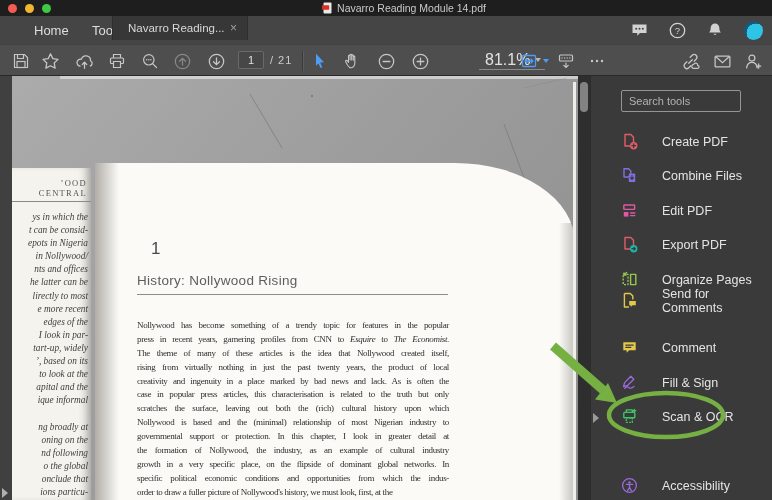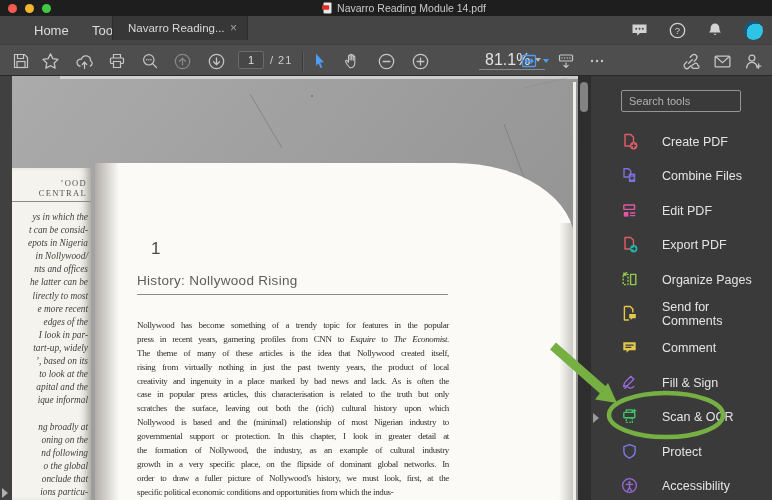--- a/index.html
+++ b/index.html
@@ -333,22 +333,22 @@
 
         <div class="jline">The theme of many of these articles is the idea that Nollywood created itself,</div>
             <div class="jline">rising from virtually nothing in just the past twenty years, the product of local</div>
             <div class="jline">creativity and ingenuity in a place marked by bad news and lack. As is often the</div>
             <div class="jline">case in popular press articles, this characterisation is related to the truth but only</div>
             <div class="jline">scratches the surface, leaving out both the (rich) cultural history upon which</div>
             <div class="jline">Nollywood is based and the (minimal) relationship of most Nigerian industry to</div>
             <div class="jline">governmental support or protection. In this chapter, I look in greater detail at</div>
             <div class="jline">the formation of Nollywood, the industry, as an example of cultural industry</div>
             <div class="jline">growth in a very specific place, on the flipside of dominant global networks. In</div>
+            <div class="jline">specific political economic conditions and opportunities from which the indus-</div>
             <div class="jline">order to draw a fuller picture of Nollywood's history, we must look, first, at the</div>
-            <div class="jline">specific political economic conditions and opportunities from which the indus-</div>
           </div>
       </div>
     </div>
     <div class="pageedge-white"></div>
   </div>
 
   <div class="scrollbar">
     <div class="scroll-thumb"></div>
   </div>
 
@@ -394,21 +394,21 @@
 
     <div class="tool-item" style="top:193px">
       <svg class="icon" width="17" height="17" viewBox="0 0 17 17" fill="none" stroke="#93c94e" stroke-width="1.4" stroke-linejoin="round">
         <rect x="2.2" y="3.4" width="4.8" height="10.2" stroke-dasharray="2 1.4"></rect>
         <rect x="9.6" y="3.4" width="5.2" height="10.2"></rect>
         <path d="M5.6 1.4 L3 4 M3 4 v-2 M3 4 h2" stroke-linecap="round"></path>
       </svg>
       <span>Organize Pages</span>
     </div>
 
-    <div class="tool-item" style="top:227px">
+    <div class="tool-item" style="top:214px">
       <svg class="icon" width="17" height="17" viewBox="0 0 17 17" fill="none" stroke="#e3c84a" stroke-width="1.4" stroke-linejoin="round">
         <path d="M3.4 1.5 h5.8 l2.6 2.6 V7.5 M3.4 1.5 V15 h4.5"></path>
         <path d="M8.2 9 h6.6 v4.2 h-3.2 l-1.9 1.9 v-1.9 H8.2 z" fill="#e3c84a" stroke="none"></path>
       </svg>
       <span>Send for Comments</span>
     </div>
 
     <div class="tool-item" style="top:261px">
       <svg class="icon" width="17" height="17" viewBox="0 0 17 17">
         <path d="M2.3 3.2 h12.4 v8 H8.2 l-2.6 2.6 v-2.6 H2.3 z" fill="#e3c84a"></path>
@@ -428,26 +428,20 @@
     <div class="tool-item" style="top:330px">
       <svg class="icon" width="17" height="17" viewBox="0 0 17 17" fill="none" stroke="#3fc566" stroke-width="1.4" stroke-linejoin="round">
         <path d="M5.3 4.4 V1.9 h6 v2.5"></path>
         <rect x="2.8" y="4.4" width="11" height="5.4" rx=".8"></rect>
         <path d="M5.3 9.8 h6 v4.6 h-6 z" stroke-dasharray="1.7 1.3"></path>
         <path d="M13.4 1.4 v2.6 M12.1 2.7 h2.6" stroke-linecap="round"></path>
       </svg>
       <span>Scan &amp; OCR</span>
     </div>
 
-    <div class="tool-item" style="top:365px">
-      <svg class="icon" width="17" height="17" viewBox="0 0 17 17" fill="none" stroke="#7d7ae8" stroke-width="1.4" stroke-linejoin="round">
-        <path d="M8.5 1.6 l5.6 2 v4.7 c0 3.6-2.6 5.6-5.6 6.9 C5.5 13.9 2.9 11.9 2.9 8.3 V3.6 z"></path>
-      </svg>
-      <span>Protect</span>
-    </div>
 
     <div class="tool-item" style="top:399px">
       <svg class="icon" width="17" height="17" viewBox="0 0 17 17" fill="none" stroke="#9c6ade" stroke-width="1.3" stroke-linejoin="round">
         <circle cx="8.5" cy="8.5" r="6.9"></circle>
         <circle cx="8.5" cy="5.4" r="1.2" fill="#9c6ade" stroke="none"></circle>
         <path d="M5.4 7.4 h6.2 M8.5 7.4 v3.2 M8.5 10.6 l-1.9 3 M8.5 10.6 l1.9 3" stroke-linecap="round"></path>
       </svg>
       <span>Accessibility</span>
     </div>
   </div>

